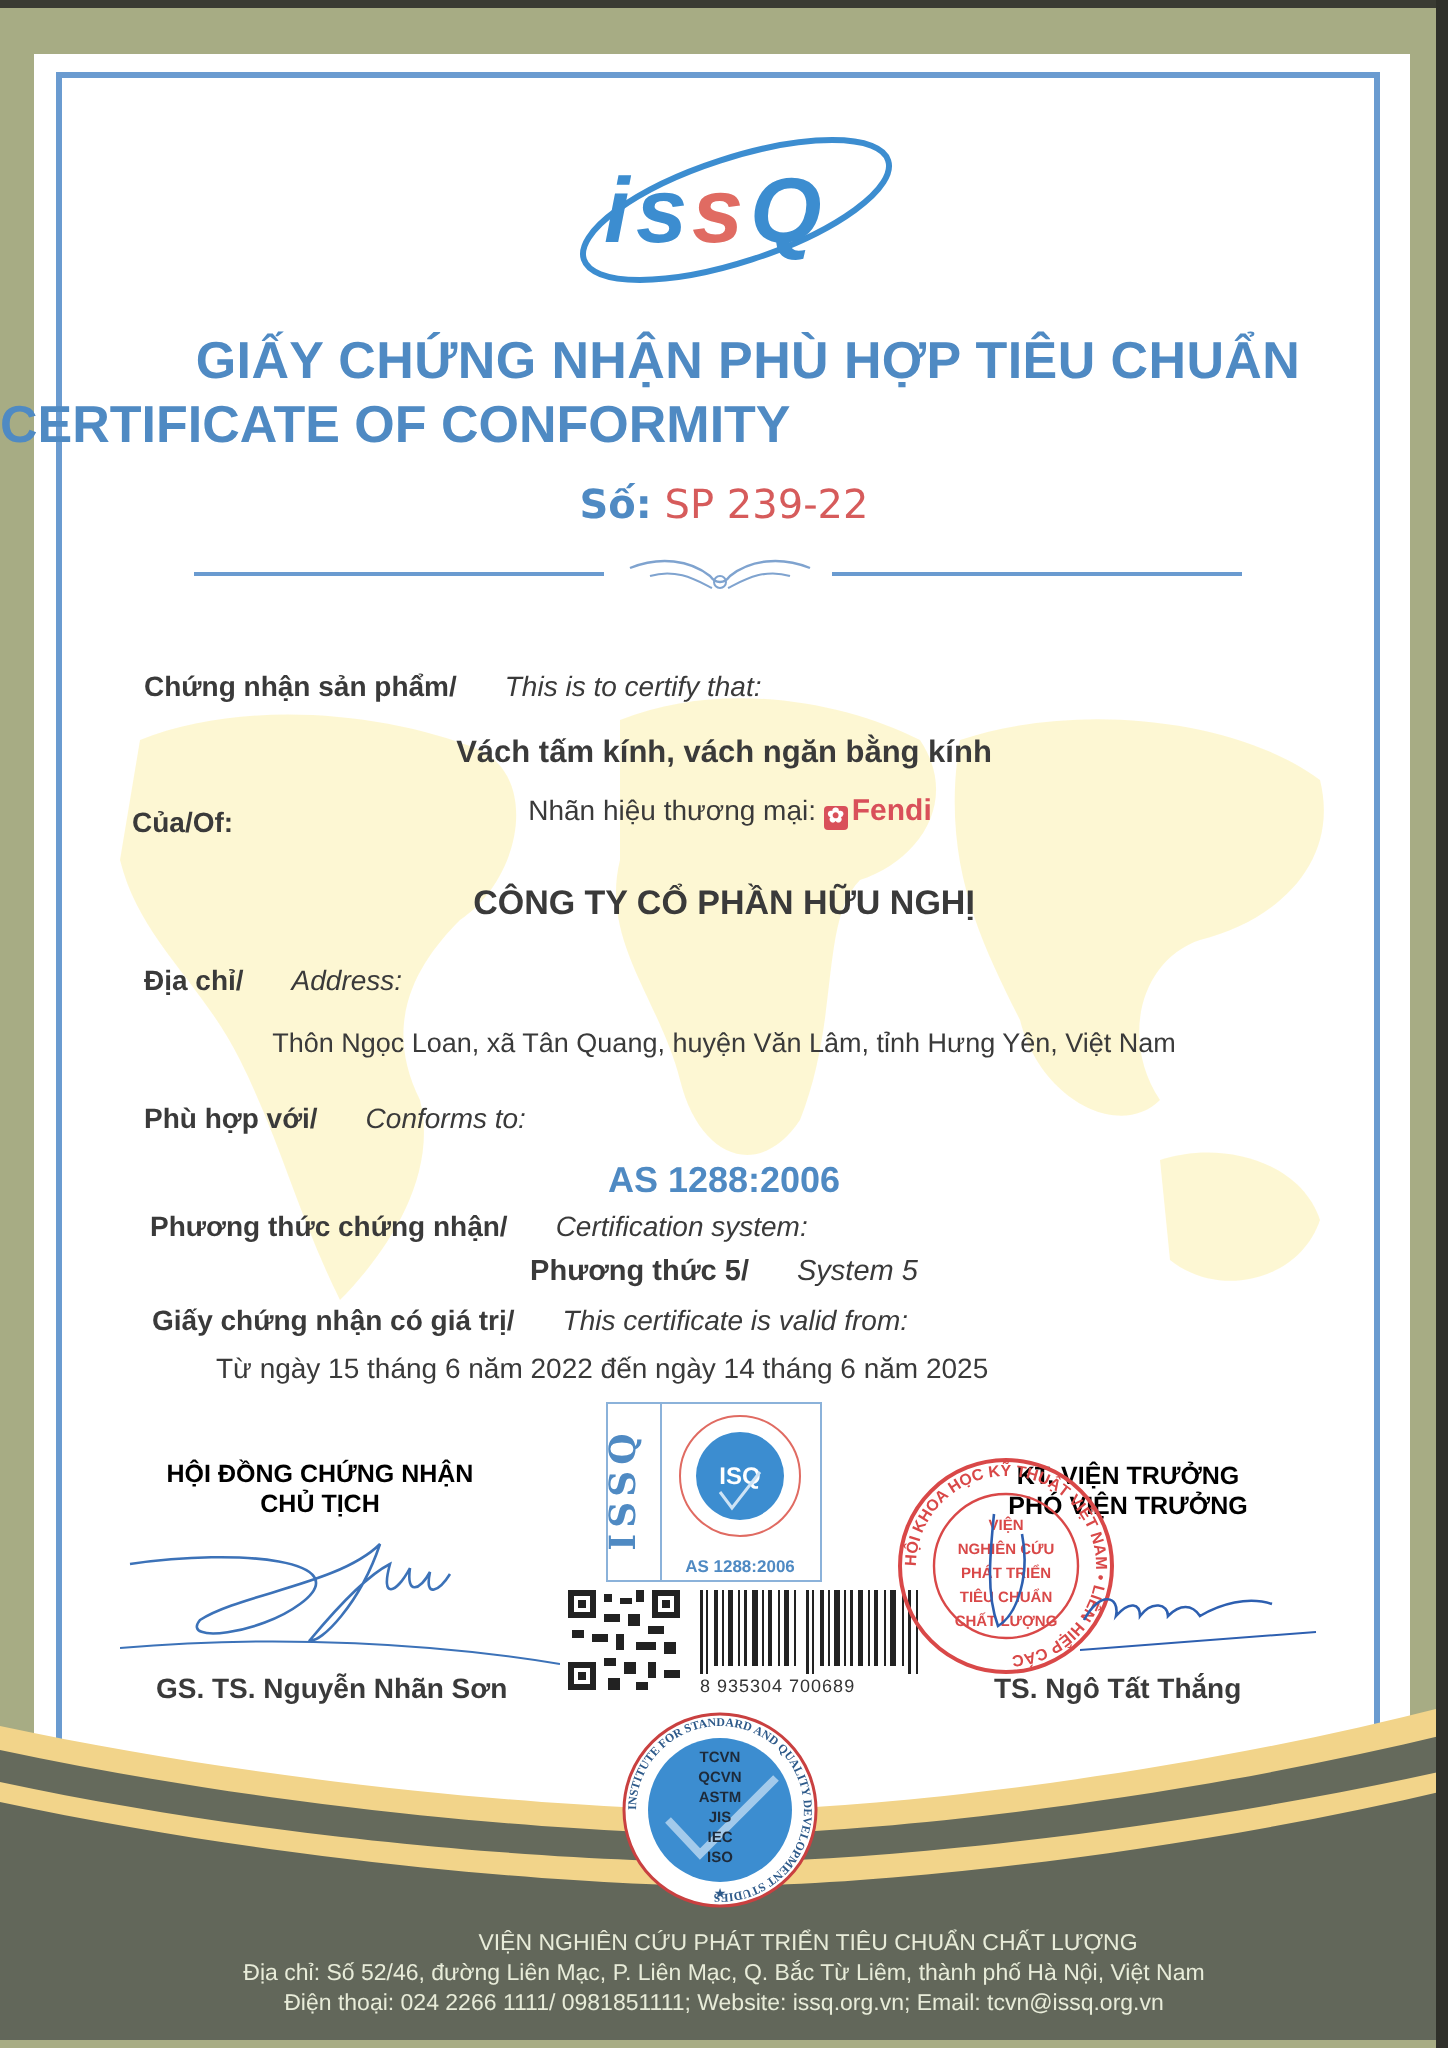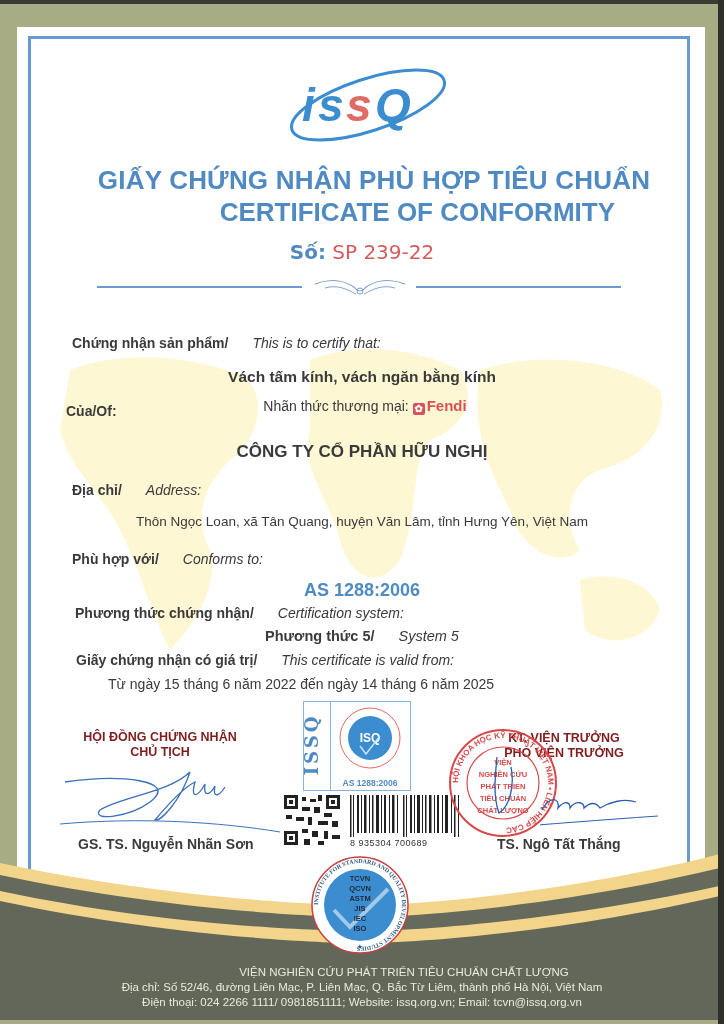--- a/index.html
+++ b/index.html
@@ -5,38 +5,38 @@
   html, body { margin:0; padding:0; }
   body { width:724px; height:1024px; position:relative; overflow:hidden; background:#a8ad85; font-family:"Liberation Sans", sans-serif; }
   .frame-olive { position:absolute; left:0; top:0; width:724px; height:1024px; background:#a7ac84; }
   .top-shadow { position:absolute; left:0; top:0; width:724px; height:4px; background:#3a3b33; }
   .right-shadow { position:absolute; right:0; top:0; width:6px; height:1024px; background:#2f302a; }
   .paper { position:absolute; left:17px; top:27px; width:688px; height:970px; background:#ffffff; }
   .inner-border { position:absolute; left:28px; top:36px; width:662px; height:900px; border:3px solid #6a9bd0; box-sizing:border-box; border-bottom:none; }
   .world { position:absolute; left:40px; top:330px; width:640px; height:360px; opacity:0.5; }
   .logo { position:absolute; left:280px; top:55px; width:170px; height:90px; }
   .title-vn { position:absolute; left:0; width:724px; top:165px; text-align:center; color:#4f8ac3; font-weight:bold; font-size:26px; letter-spacing:0.2px;padding-left:12px; }
-  .title-en { position:absolute; left:0; width:615px; top:197px; text-align:right; color:#4f8ac3; font-weight:bold; font-size:26px; }
+  .title-en { position:absolute; left:0; width:615px; top:197px; text-align:left; color:#4f8ac3; font-weight:bold; font-size:26px; }
   .cert-no { position:absolute; left:0; width:724px; top:240px; text-align:center; font-size:20px; font-family:"DejaVu Sans", sans-serif; }
   .cert-no .lbl { color:#4f8ac3; font-weight:bold; }
   .cert-no .val { color:#d65b5b; }
   .divider-l { position:absolute; left:97px; top:286px; width:205px; height:2px; background:#6a9bd0; }
   .divider-r { position:absolute; left:416px; top:286px; width:205px; height:2px; background:#6a9bd0; }
   .ornament { position:absolute; left:310px; top:276px; width:100px; height:22px; }
   .t { position:absolute; color:#3a3a3a; font-size:14px; white-space:nowrap; }
   .t b { font-weight:bold; }
   .t i { font-style:italic;padding-left:24px; }
   .center { left:0; width:724px; text-align:center; }
   .product { top:368px; font-size:15.5px; font-weight:bold; }
   .brand { top:397px; font-size:14px; left:0; width:724px; text-align:center; padding-left:6px; box-sizing:border-box; }
   .brand .fendi { color:#d9505a; font-weight:bold; font-size:15px; }
   .fendi-box { display:inline-block; width:12px; height:12px; background:#d9505a; border-radius:2px; vertical-align:-1px; margin-right:2px; color:#fff; font-size:10px; line-height:12px; text-align:center; }
   .company { top:442px; font-size:17px; font-weight:bold; }
   .std { top:580px; color:#4f8ac3; font-size:18px; font-weight:bold; }
-  .sig-block { position:absolute; text-align:center; color:#7f1d1d; font-weight:bold; font-size:12.5px; line-height:15px; }
+  .sig-block { position:absolute; text-align:center; color:#000000; font-weight:bold; font-size:12.5px; line-height:15px; }
   .sig-name { position:absolute; color:#3a3a3a; font-weight:bold; font-size:14px; }
   .isq-box { position:absolute; left:303px; top:701px; width:106px; height:88px; border:1px solid #8bb2da; background:#fff; }
   .isq-vert { position:absolute; left:0; top:0; width:26px; height:88px; border-right:1px solid #8bb2da; }
   .isq-vert span { position:absolute; left:-23px; top:32px; transform:rotate(-90deg); color:#4f8ac3; font-family:"DejaVu Serif", serif; font-weight:bold; font-size:18px; letter-spacing:3px; }
   .isq-std { position:absolute; left:27px; bottom:2px; width:78px; text-align:center; color:#4f8ac3; font-size:8.5px; font-weight:bold; }
   .qr { position:absolute; left:284px; top:795px; width:56px; height:50px; }
   .barcode { position:absolute; left:348px; top:795px; width:124px; height:42px; }
   .barcode-num { position:absolute; left:350px; top:838px; font-size:9px; color:#333; letter-spacing:0.5px; white-space:nowrap; }
   .stamp { position:absolute; left:447px; top:727px; width:112px; height:112px; }
   .footer-wave { position:absolute; left:0; top:845px; width:724px; height:179px; }
@@ -76,21 +76,21 @@
 <svg class="ornament" viewBox="0 0 100 22">
   <path d="M5,8 C20,2 35,4 45,12 C48,16 52,16 55,12 C65,4 80,2 95,8" fill="none" stroke="#7fa3cf" stroke-width="1.2"></path>
   <path d="M15,12 C28,8 38,14 46,18 M85,12 C72,8 62,14 54,18" fill="none" stroke="#7fa3cf" stroke-width="1"></path>
   <circle cx="50" cy="15" r="3" fill="none" stroke="#7fa3cf" stroke-width="1"></circle>
 </svg>
 <div class="divider-r"></div>
 
 <div class="t" style="left:72px; top:335px;"><b>Chứng nhận sản phẩm/</b><i>This is to certify that:</i></div>
 <div class="t center product">Vách tấm kính, vách ngăn bằng kính</div>
 <div class="t brand">
-  <span>Nhãn thức thương mại:</span>
+  <span>Nhãn hiệu thương mại:</span>
   <span class="fendi"><span class="fendi-box">✿</span><span>Fendi</span></span>
 </div>
 <div class="t" style="left:66px; top:403px; font-weight:bold;">Của/Of:</div>
 <div class="t center company">CÔNG TY CỔ PHẦN HỮU NGHỊ</div>
 
 <div class="t" style="left:72px; top:482px;"><b>Địa chỉ/</b><i>Address:</i></div>
 <div class="t center" style="top:514px; font-size:13.5px;">Thôn Ngọc Loan, xã Tân Quang, huyện Văn Lâm, tỉnh Hưng Yên, Việt Nam</div>
 <div class="t" style="left:72px; top:551px;"><b>Phù hợp với/</b><i>Conforms to:</i></div>
 <div class="t center std">AS 1288:2006</div>
 <div class="t" style="left:75px; top:605px;"><b>Phương thức chứng nhận/</b><i>Certification system:</i></div>

